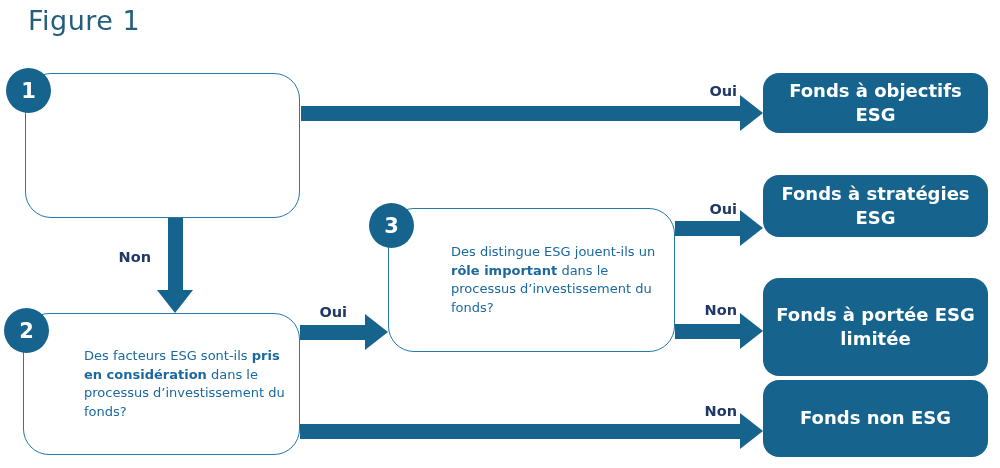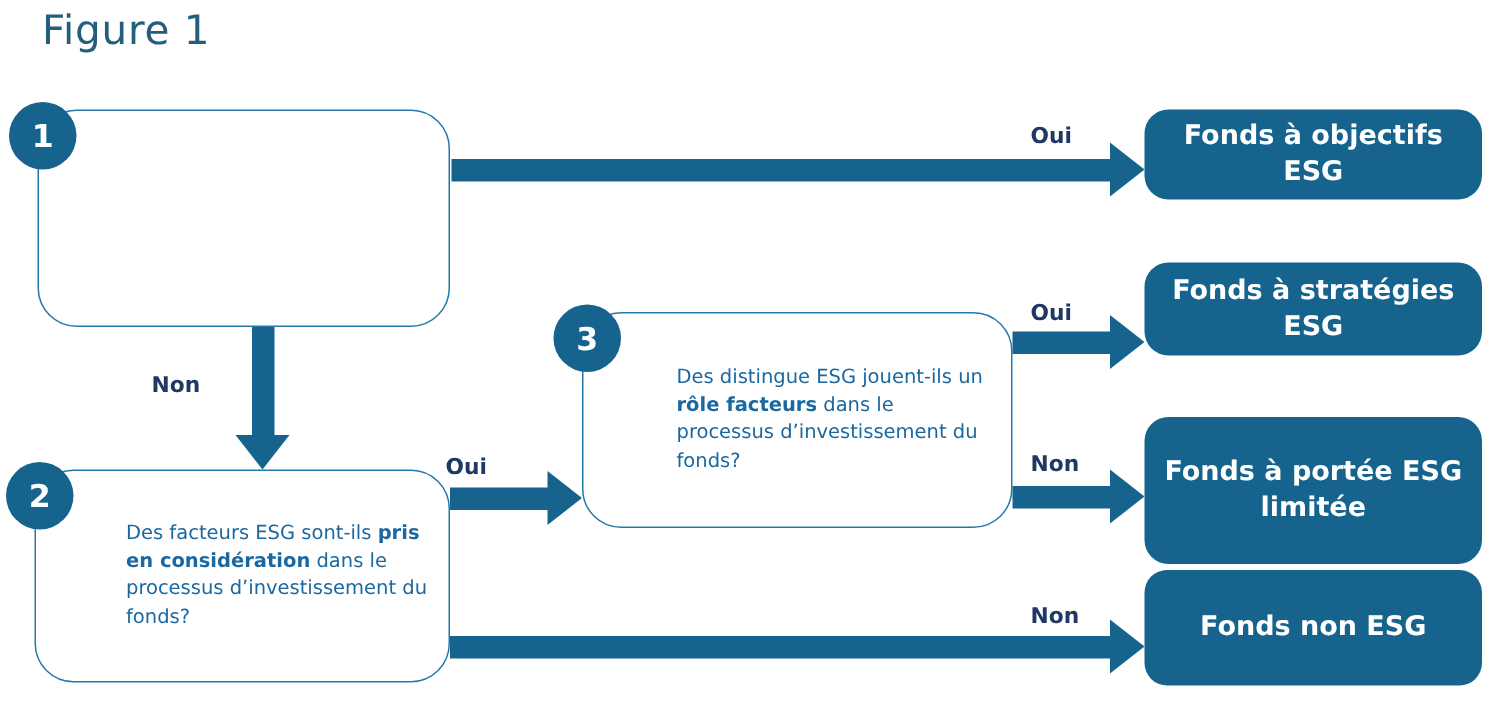--- a/index.html
+++ b/index.html
@@ -83,21 +83,21 @@
   .head-d {
     position: absolute; width: 0; height: 0;
     border-left: 18px solid transparent;
     border-right: 18px solid transparent;
     border-top: 23px solid var(--primary, #16648E);
   }
   
   .elabel {
     position: absolute;
     width: 50px;
-    text-align: left;
+    text-align: right;
     color: var(--label, #1F3864);
     font-weight: bold;
     font-size: 14.5px;
   }
 </style>
 </head>
 <body>
 
 <div class="canvas">
 
@@ -107,21 +107,21 @@
     <div class="badge">1</div>
   </div>
 
   <div class="qbox" style="left:23px; top:313px; width:277px; height:142px; padding:0 10px 0 60px;">
     <div class="badge">2</div>
     <div class="qtext"><span>Des facteurs ESG sont-ils </span><b>pris en considération</b><span> dans le processus d’investissement du fonds?</span></div>
   </div>
 
   <div class="qbox" style="left:388px; top:208px; width:287px; height:144px; padding:0 10px 0 62px;">
     <div class="badge">3</div>
-    <div class="qtext"><span>Des distingue ESG jouent-ils un </span><b>rôle facteurs</b><span> dans le processus d’investissement du fonds?</span></div>
+    <div class="qtext"><span>Des distingue ESG jouent-ils un </span><b>rôle important</b><span> dans le processus d’investissement du fonds?</span></div>
   </div>
 
   <div class="shaft" style="left:301px; top:106px; width:440px; height:15px;"></div>
   <div class="head-r" style="left:740px; top:95px;"></div>
   <div class="elabel" style="left:687px; top:83px;">Oui</div>
 
   <div class="shaft" style="left:168px; top:218px; width:15px; height:72px;"></div>
   <div class="head-d" style="left:157px; top:290px;"></div>
   <div class="elabel" style="left:101px; top:249px;">Non</div>
 
@@ -137,15 +137,15 @@
   <div class="head-r" style="left:740px; top:313px;"></div>
   <div class="elabel" style="left:687px; top:302px;">Non</div>
 
   <div class="shaft" style="left:300px; top:424px; width:441px; height:15px;"></div>
   <div class="head-r" style="left:740px; top:413px;"></div>
   <div class="elabel" style="left:687px; top:403px;">Non</div>
 
   <div class="obox" style="left:763px; top:73px;  height:60px;">Fonds à objectifs ESG</div>
   <div class="obox" style="left:763px; top:175px; height:62px;">Fonds à stratégies ESG</div>
   <div class="obox" style="left:763px; top:278px; height:98px;">Fonds à portée ESG limitée</div>
-  <div class="obox" style="left:763px; top:380px; height:77px;border-radius:15px;">Fonds non ESG</div>
+  <div class="obox" style="left:763px; top:380px; height:77px;">Fonds non ESG</div>
 
 </div>
 
 </body></html>

